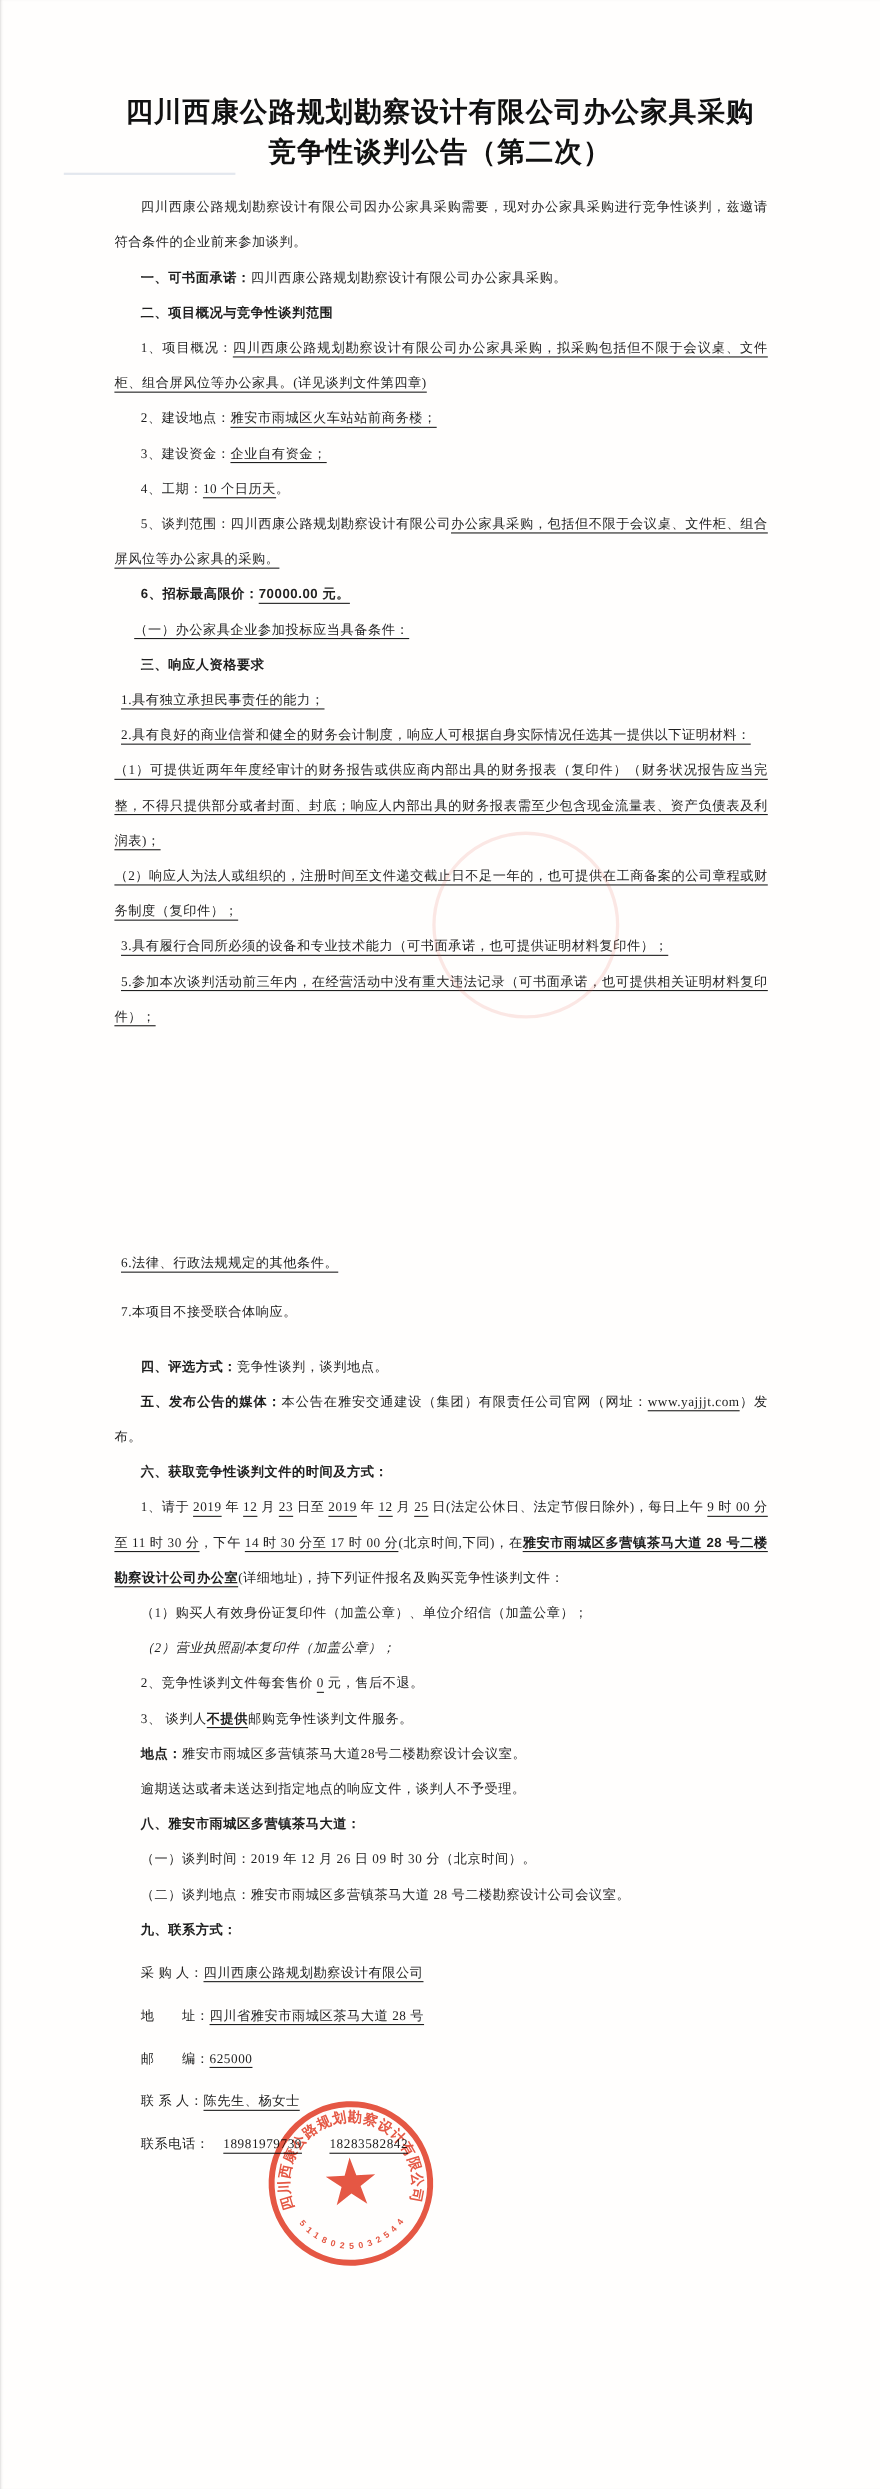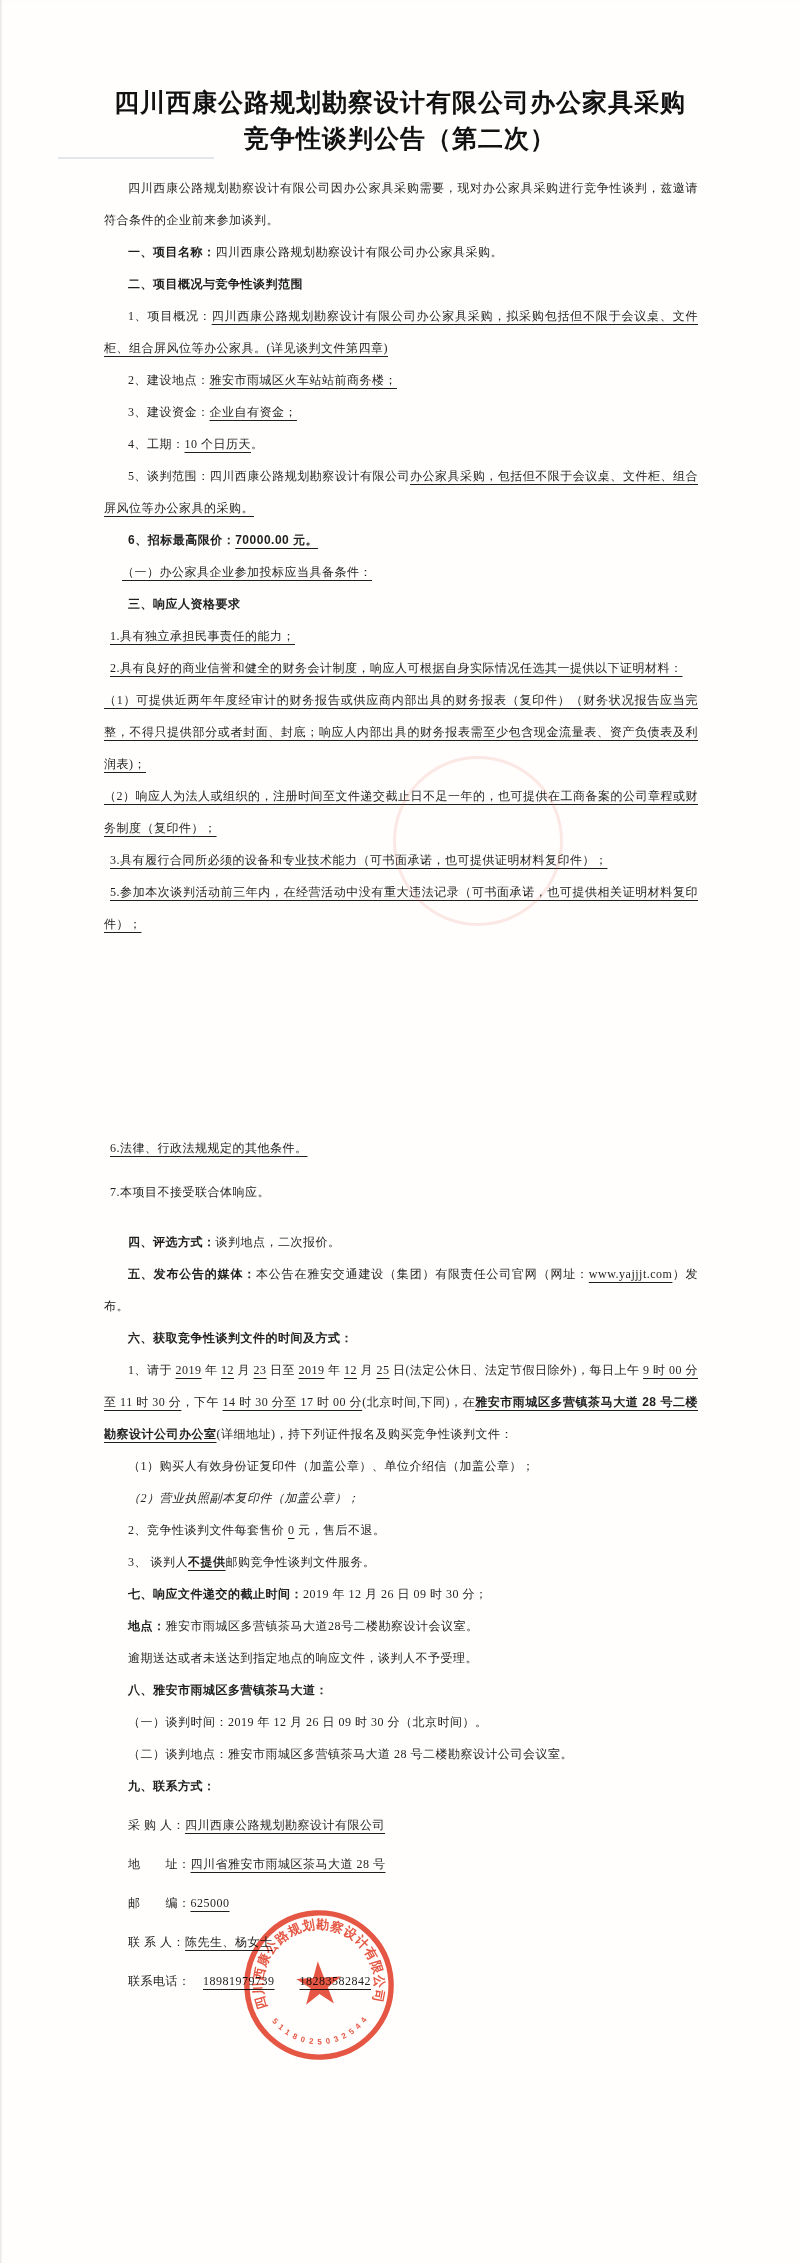--- a/index.html
+++ b/index.html
@@ -73,47 +73,46 @@
 
   <div class="titles">
     <h1 class="title-line">四川西康公路规划勘察设计有限公司办公家具采购</h1>
     <h1 class="title-line">竞争性谈判公告（第二次）</h1>
   </div>
 
   <div class="artifact-line"></div>
 
   <div class="flow" id="flow">
       <p style="text-indent: 2em;"><span>四川西康公路规划勘察设计有限公司因办公家具采购需要，现对办公家具采购进行竞争性谈判，兹邀请符合条件的企业前来参加谈判。</span></p>
-      <p style="text-indent: 2em;"><span class="b">一、项目名称：</span><span>四川西康公路规划勘察设计有限公司办公家具采购。</span></p>
+      <p style="text-indent: 2em;"><span class="b">一、可书面承诺：</span><span>四川西康公路规划勘察设计有限公司办公家具采购。</span></p>
       <p style="text-indent: 2em;"><span class="b">二、项目概况与竞争性谈判范围</span></p>
       <p style="text-indent: 2em;"><span>1、项目概况：</span><span class="u">四川西康公路规划勘察设计有限公司办公家具采购，拟采购包括但不限于会议桌、文件柜、组合屏风位等办公家具。(详见谈判文件第四章)</span></p>
       <p style="text-indent: 2em;"><span>2、建设地点：</span><span class="u">雅安市雨城区火车站站前商务楼；</span></p>
       <p style="text-indent: 2em;"><span>3、建设资金：</span><span class="u">企业自有资金；</span></p>
       <p style="text-indent: 2em;"><span>4、工期：</span><span class="u">10 个日历天</span><span>。</span></p>
       <p style="text-indent: 2em;"><span>5、谈判范围：四川西康公路规划勘察设计有限公司</span><span class="u">办公家具采购，包括但不限于会议桌、文件柜、组合屏风位等办公家具的采购。</span></p>
       <p style="text-indent: 2em;"><span class="b">6、招标最高限价：</span><span class="b u">70000.00 元。</span></p>
       <p style="text-indent: 1.5em;"><span class="u">（一）办公家具企业参加投标应当具备条件：</span></p>
       <p style="text-indent: 2em;"><span class="b">三、响应人资格要求</span></p>
       <p style="text-indent: 0.5em;"><span class="u">1.具有独立承担民事责任的能力；</span></p>
       <p style="text-indent: 0.5em;"><span class="u">2.具有良好的商业信誉和健全的财务会计制度，响应人可根据自身实际情况任选其一提供以下证明材料：</span></p>
       <p style="text-indent: 0em;"><span class="u">（1）可提供近两年年度经审计的财务报告或供应商内部出具的财务报表（复印件）（财务状况报告应当完整，不得只提供部分或者封面、封底；响应人内部出具的财务报表需至少包含现金流量表、资产负债表及利润表)；</span></p>
       <p style="text-indent: 0em;"><span class="u">（2）响应人为法人或组织的，注册时间至文件递交截止日不足一年的，也可提供在工商备案的公司章程或财务制度（复印件）；</span></p>
       <p style="text-indent: 0.5em;"><span class="u">3.具有履行合同所必须的设备和专业技术能力（可书面承诺，也可提供证明材料复印件）；</span></p>
       <p style="text-indent: 0.5em;"><span class="u">5.参加本次谈判活动前三年内，在经营活动中没有重大违法记录（可书面承诺，也可提供相关证明材料复印件）；</span></p>
       <p style="text-indent: 0.5em; margin-top: 192px;"><span class="u">6.法律、行政法规规定的其他条件。</span></p>
       <p style="text-indent: 0.5em; margin-top: 12px;"><span>7.本项目不接受联合体响应。</span></p>
-      <p style="text-indent: 2em; margin-top: 18px;"><span class="b">四、评选方式：</span><span>谈判地点，二次报价。</span></p>
+      <p style="text-indent: 2em; margin-top: 18px;"><span class="b">四、评选方式：</span><span>竞争性谈判，谈判地点。</span></p>
       <p style="text-indent: 2em;"><span class="b">五、发布公告的媒体：</span><span>本公告在雅安交通建设（集团）有限责任公司官网（网址：</span><span class="u">www.yajjjt.com</span><span>）发布。</span></p>
       <p style="text-indent: 2em;"><span class="b">六、获取竞争性谈判文件的时间及方式：</span></p>
       <p style="text-indent: 2em;"><span>1、请于 </span><span class="u">2019</span><span> 年 </span><span class="u">12</span><span> 月 </span><span class="u">23</span><span> 日至 </span><span class="u">2019</span><span> 年 </span><span class="u">12</span><span> 月 </span><span class="u">25</span><span> 日(法定公休日、法定节假日除外)，每日上午 </span><span class="u">9 时 00 分至 11 时 30 分</span><span>，下午 </span><span class="u">14 时 30 分至 17 时 00 分</span><span>(北京时间,下同)，在</span><span class="b u">雅安市雨城区多营镇茶马大道 28 号二楼勘察设计公司办公室</span><span>(详细地址)，持下列证件报名及购买竞争性谈判文件：</span></p>
       <p style="text-indent: 2em;"><span>（1）购买人有效身份证复印件（加盖公章）、单位介绍信（加盖公章）；</span></p>
       <p style="text-indent: 2em; font-style: italic;"><span>（2）营业执照副本复印件（加盖公章）；</span></p>
       <p style="text-indent: 2em;"><span>2、竞争性谈判文件每套售价 </span><span class="u">0</span><span> 元，售后不退。</span></p>
       <p style="text-indent: 2em;"><span>3、 谈判人</span><span class="b u">不提供</span><span>邮购竞争性谈判文件服务。</span></p>
-      <p style="text-indent: 2em;"><span class="b">七、响应文件递交的截止时间：</span><span>2019 年 12 月 26 日 09 时 30 分；</span></p>
       <p style="text-indent: 2em;"><span class="b">地点：</span><span>雅安市雨城区多营镇茶马大道28号二楼勘察设计会议室。</span></p>
       <p style="text-indent: 2em;"><span>逾期送达或者未送达到指定地点的响应文件，谈判人不予受理。</span></p>
       <p style="text-indent: 2em;"><span class="b">八、雅安市雨城区多营镇茶马大道：</span></p>
       <p style="text-indent: 2em;"><span>（一）谈判时间：2019 年 12 月 26 日 09 时 30 分（北京时间）。</span></p>
       <p style="text-indent: 2em;"><span>（二）谈判地点：雅安市雨城区多营镇茶马大道 28 号二楼勘察设计公司会议室。</span></p>
       <p style="text-indent: 2em;"><span class="b">九、联系方式：</span></p>
       <p class="contact" style="text-indent: 2em;"><span>采 购 人：</span><span class="u">四川西康公路规划勘察设计有限公司</span></p>
       <p class="contact" style="text-indent: 2em;"><span>地　　址：</span><span class="u">四川省雅安市雨城区茶马大道 28 号</span></p>
       <p class="contact" style="text-indent: 2em;"><span>邮　　编：</span><span class="u">625000</span></p>
       <p class="contact" style="text-indent: 2em;"><span>联 系 人：</span><span class="u">陈先生、杨女士</span></p>

